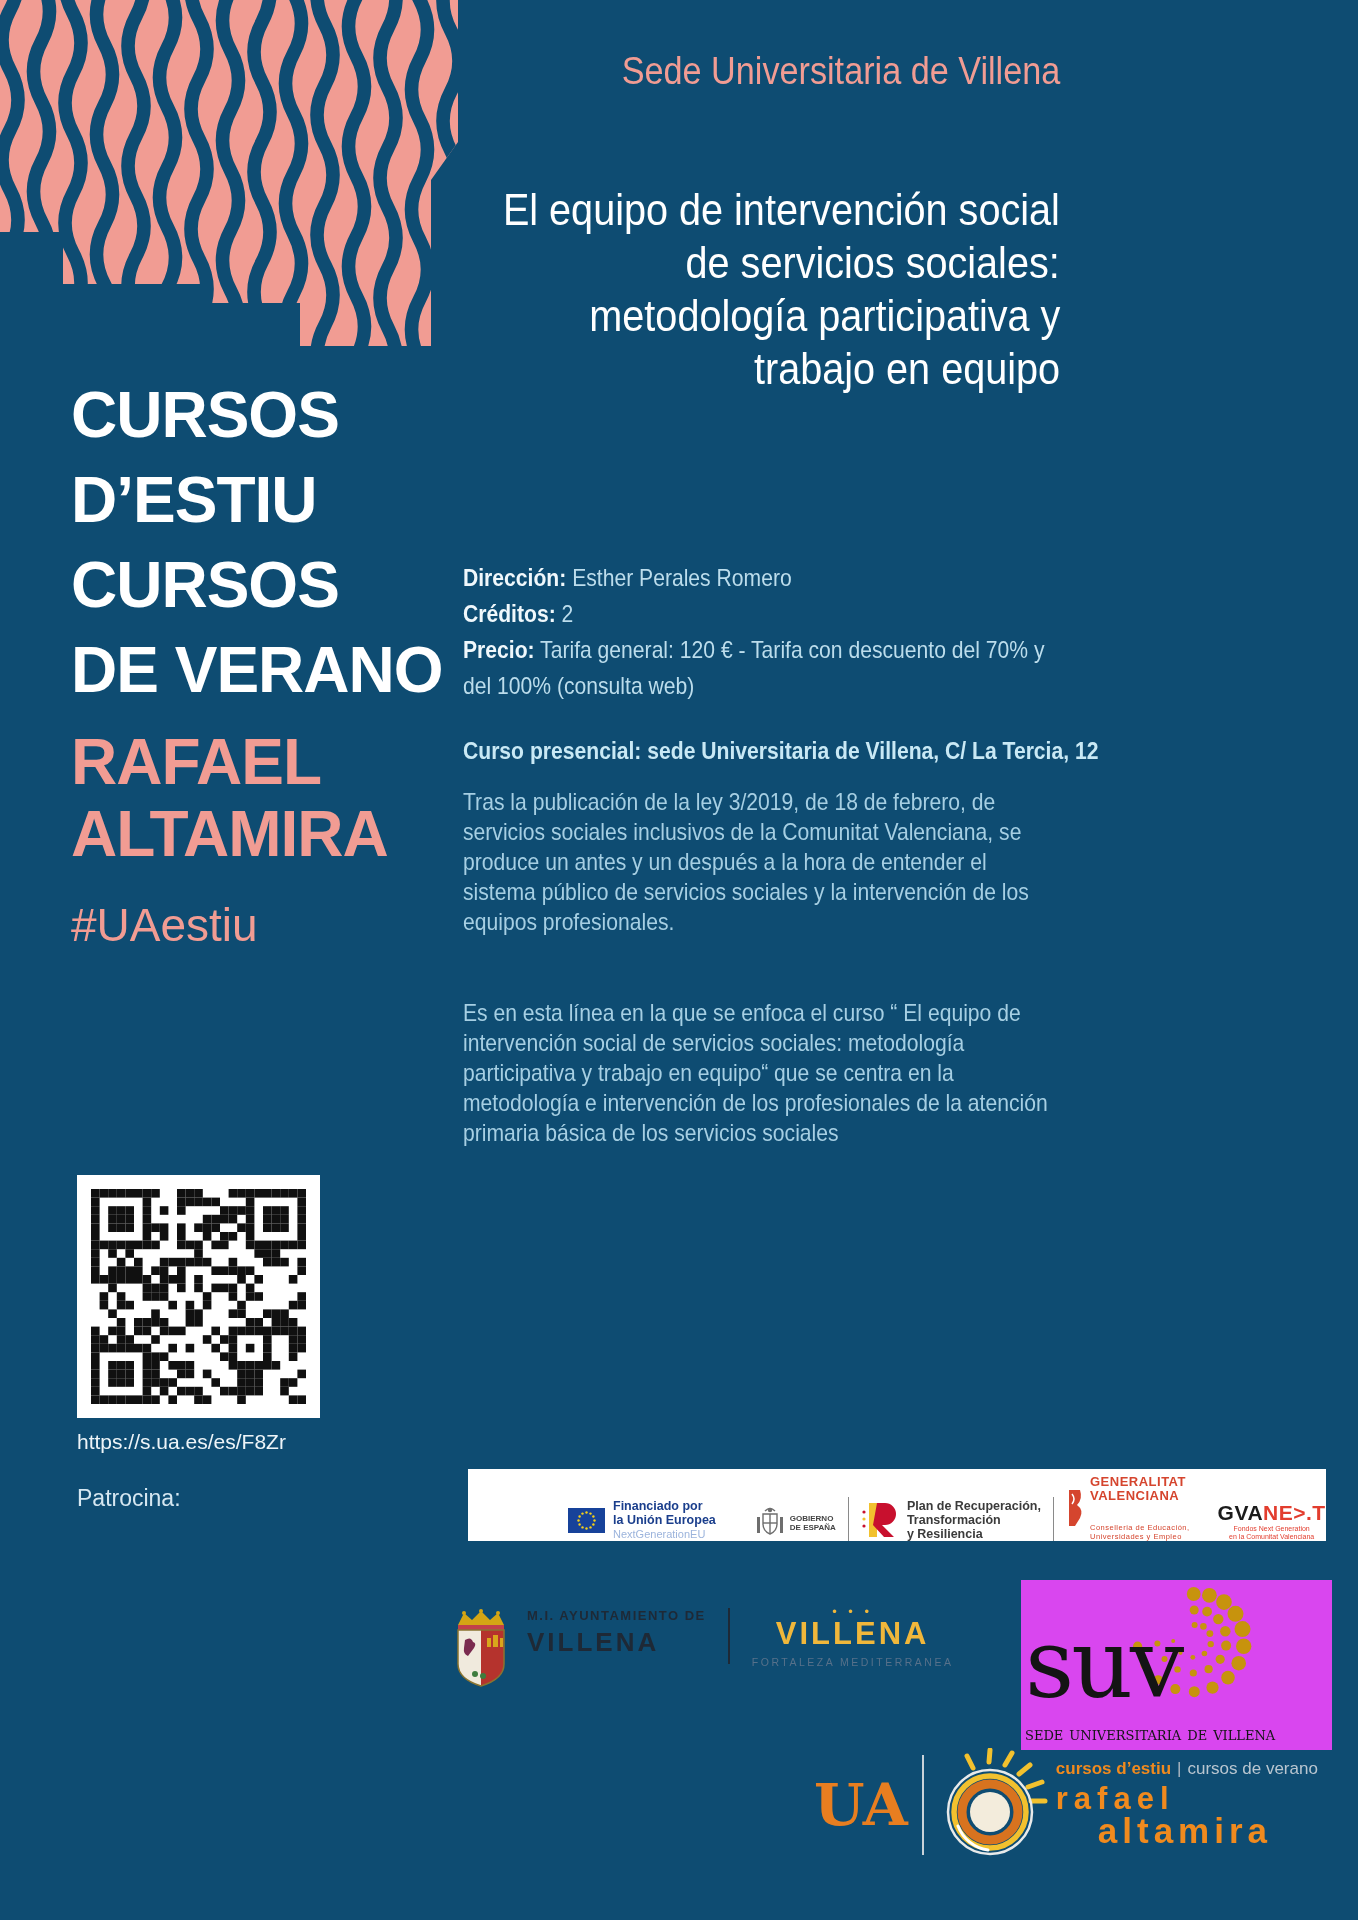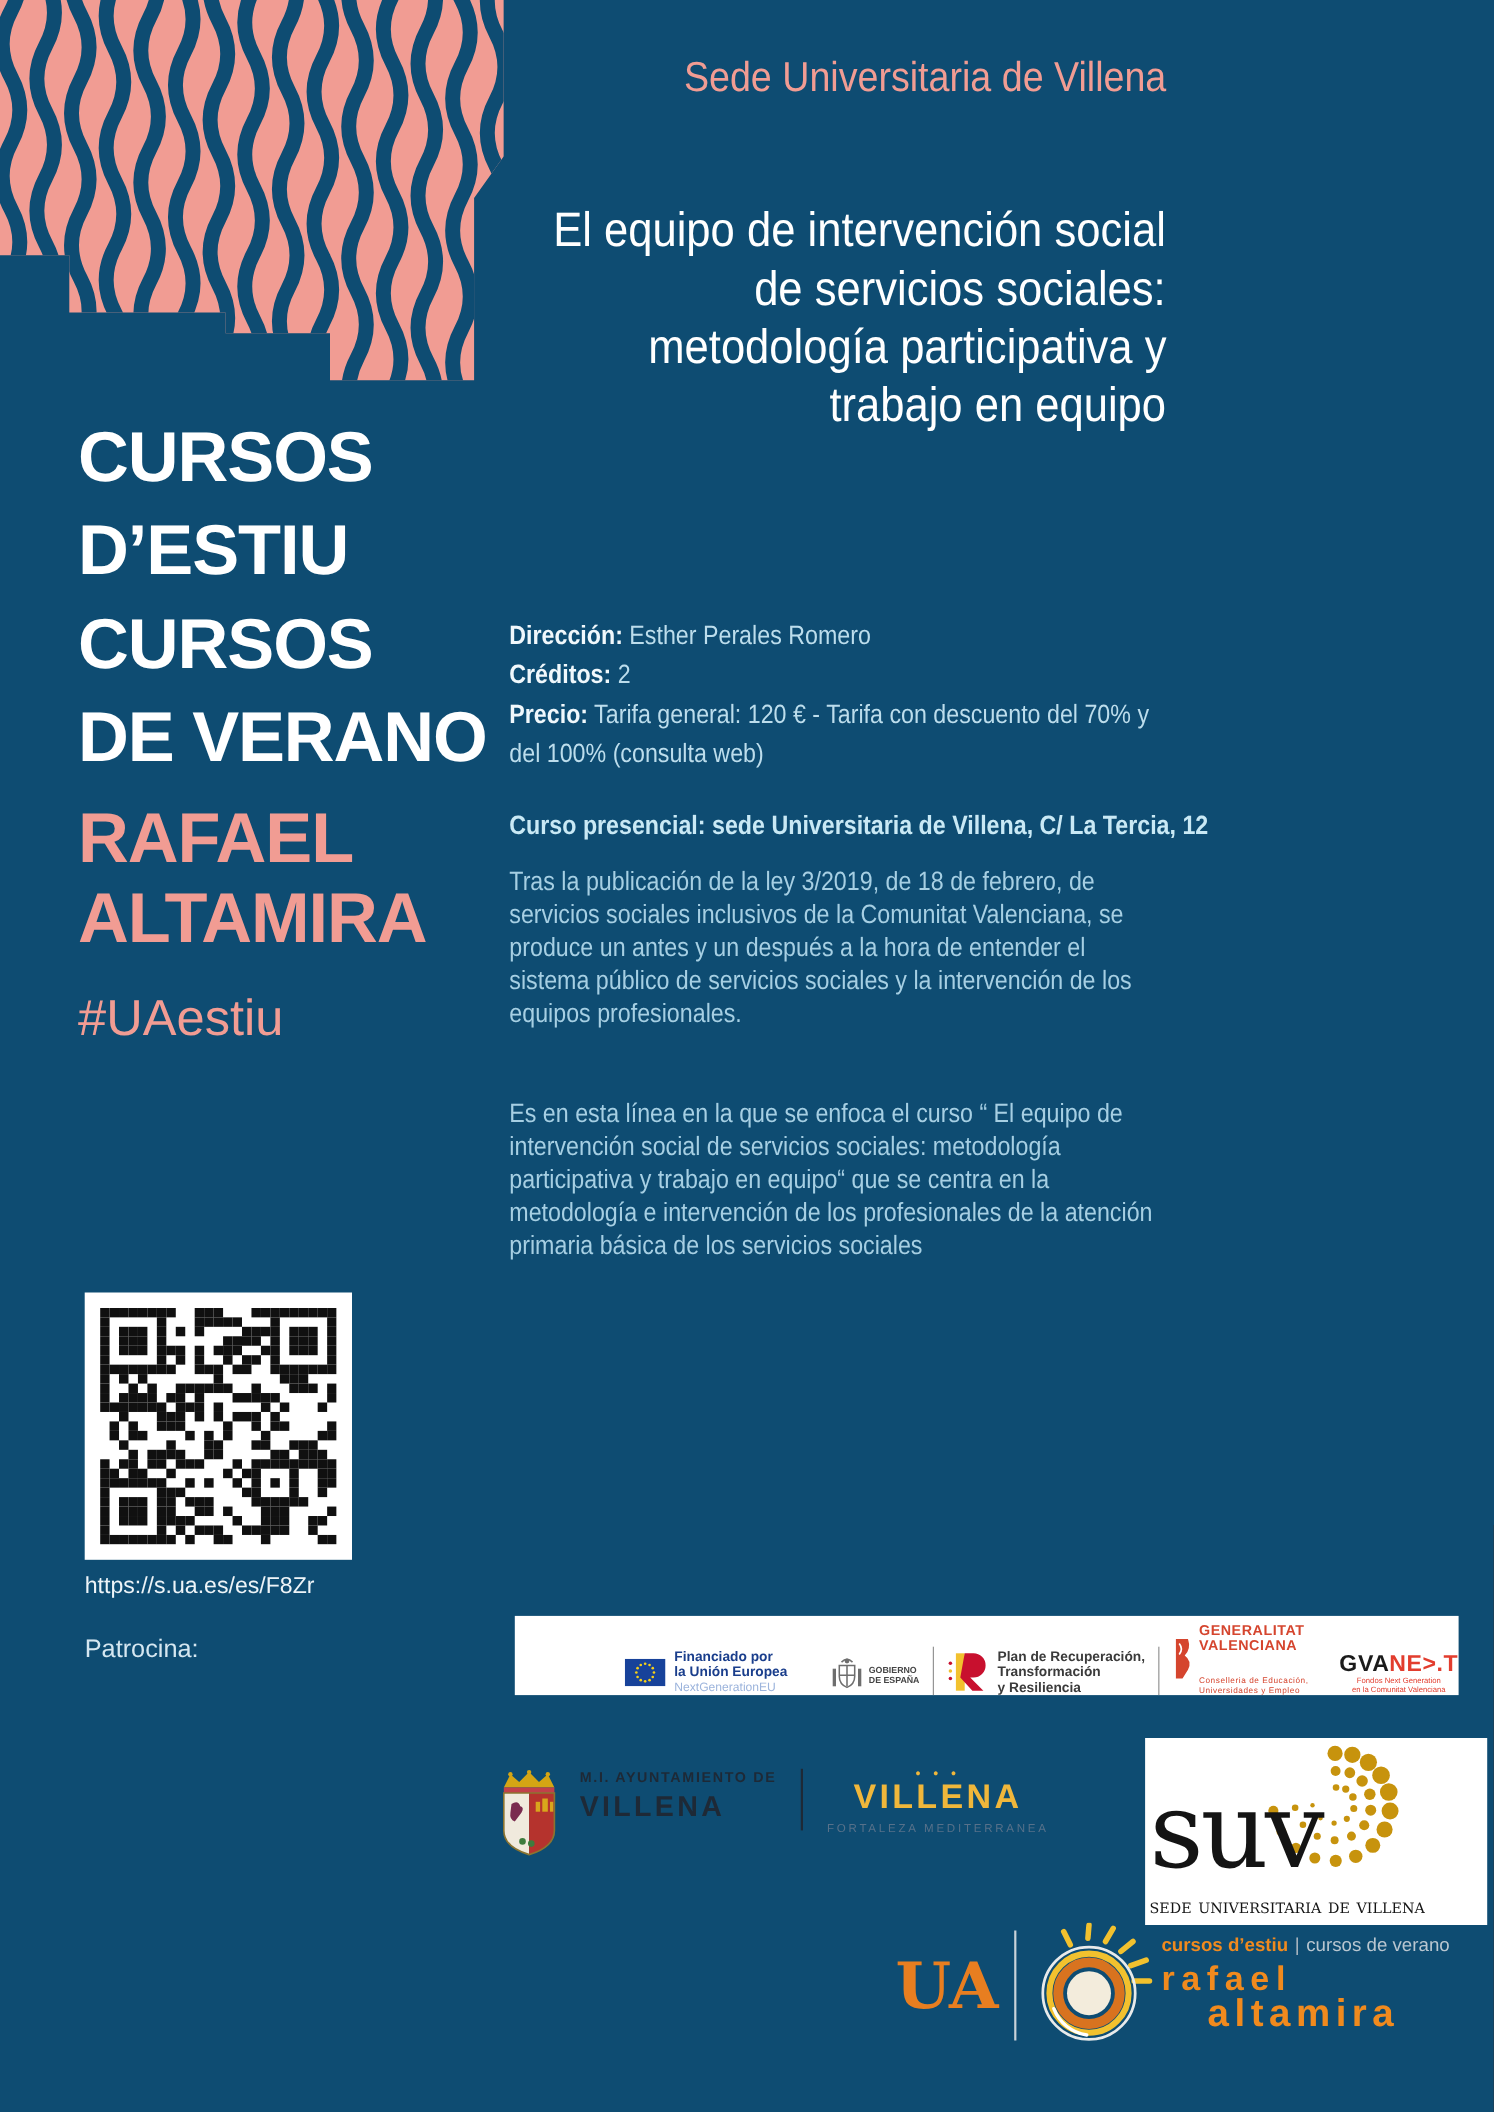--- a/index.html
+++ b/index.html
@@ -64,21 +64,21 @@
   .ayto-txt{margin-left:18px;}
   .ayto-top{font-size:13px;letter-spacing:1.5px;color:#1E2936;font-weight:bold;}
   .ayto-name{font-size:26px;letter-spacing:3px;color:#1E2936;font-weight:bold;margin-top:4px;}
   .vil-div{width:2px;height:56px;background:#1E2936;margin:0 22px;}
   .vil-brand{text-align:center;}
   .vil-dots{font-size:13px;color:#F0B73B;letter-spacing:4px;line-height:8px;}
   .vil-name{font-size:31px;font-weight:bold;color:#F0B73B;letter-spacing:3px;}
   .vil-tag{font-size:10.5px;color:#57718A;letter-spacing:2.5px;margin-top:4px;}
 
   
-  .suv-card{left:1021px;top:1580px;width:311px;height:170px;background:#ffffff;overflow:hidden;margin-left:20px;}
+  .suv-card{left:1021px;top:1580px;width:311px;height:170px;background:#d946ef;overflow:hidden;}
   .suv-acronym{position:absolute;left:4px;top:36px;font-family:"DejaVu Serif","Liberation Serif",serif;
     font-size:96px;line-height:96px;color:#141414;letter-spacing:-3px;}
   .suv-name{position:absolute;left:4px;bottom:6px;font-family:"DejaVu Serif","Liberation Serif",serif;
     font-variant:small-caps;font-size:19px;color:#151515;}
 
   
   .ua-uni{left:66px;top:1776px;display:flex;align-items:center;}
   .ua-uni-box{width:61px;height:64px;background:#F5F5F2;display:flex;align-items:center;justify-content:center;}
   .ua-uni-txt{margin-left:16px;font-family:"DejaVu Serif","Liberation Serif",serif;
     font-size:24px;line-height:31px;color:#CEE3F0;letter-spacing:-0.5px;}

